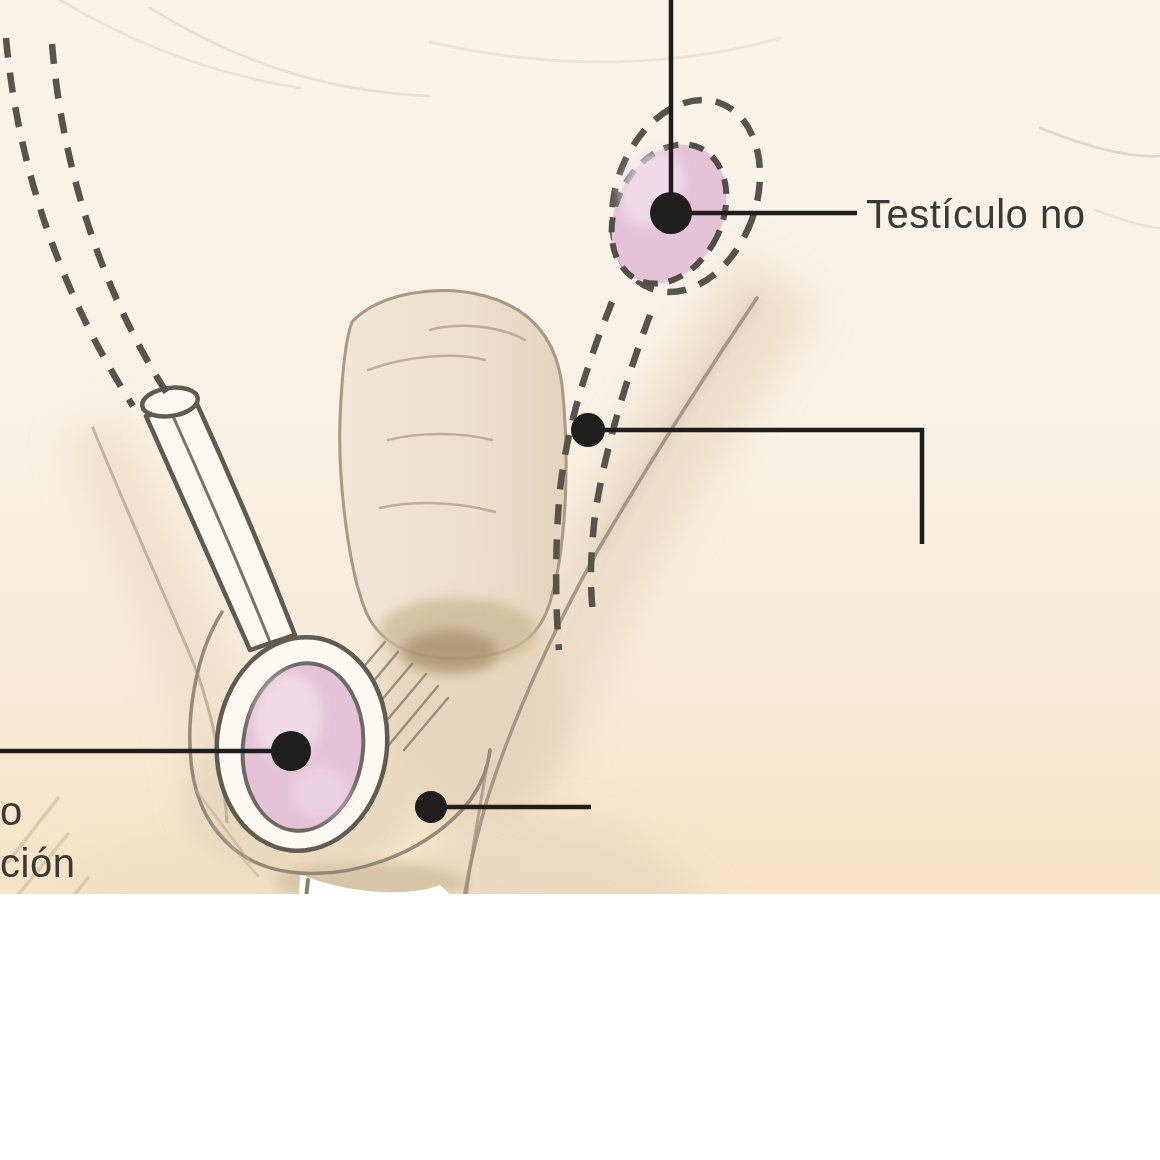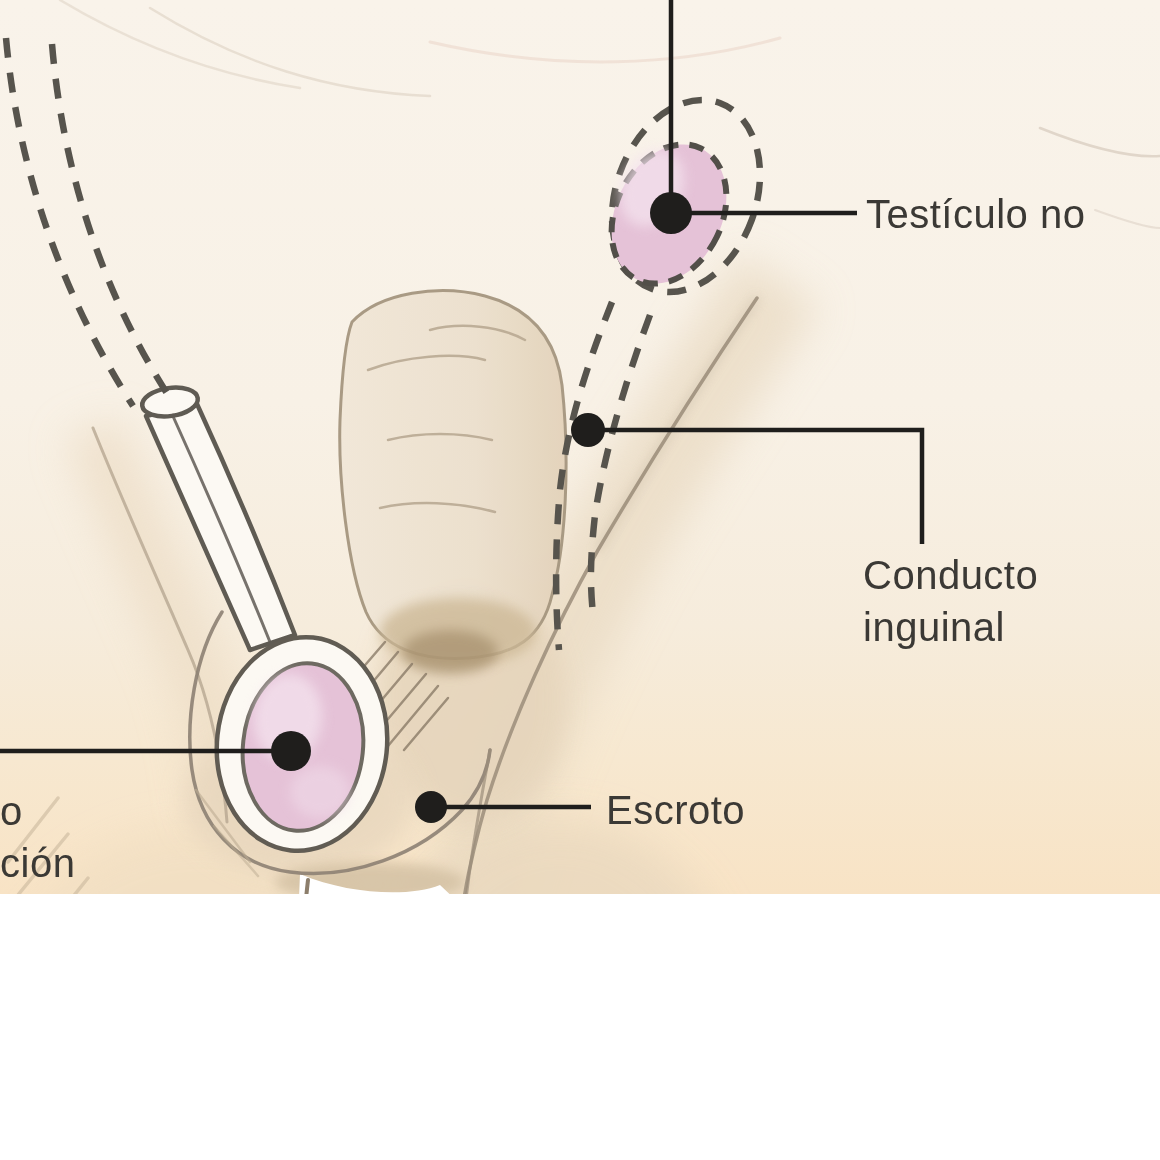--- a/index.html
+++ b/index.html
@@ -140,27 +140,20 @@
       <circle cx="431" cy="807" r="16" stroke="none"></circle>
       <path d="M0,751 L291,751" fill="none"></path>
       <circle cx="291" cy="751" r="20" stroke="none"></circle>
     </g>
   </svg>
 
   <div class="lbl" style="left:866px;top:188px;">
     <div>Testículo no</div>
   </div>
 
-  <div class="lbl" style="left:863px;top:549px;">
-    <div>Conducto</div>
-    <div>inguinal</div>
-  </div>
 
-  <div class="lbl" style="left:606px;top:784px;">
-    <span>Escroto</span>
-  </div>
 
   <div class="lbl" style="left:0px;top:785px;">
     <div>o</div>
     <div>ción</div>
   </div>
 
 </div>
 
 </body></html>

